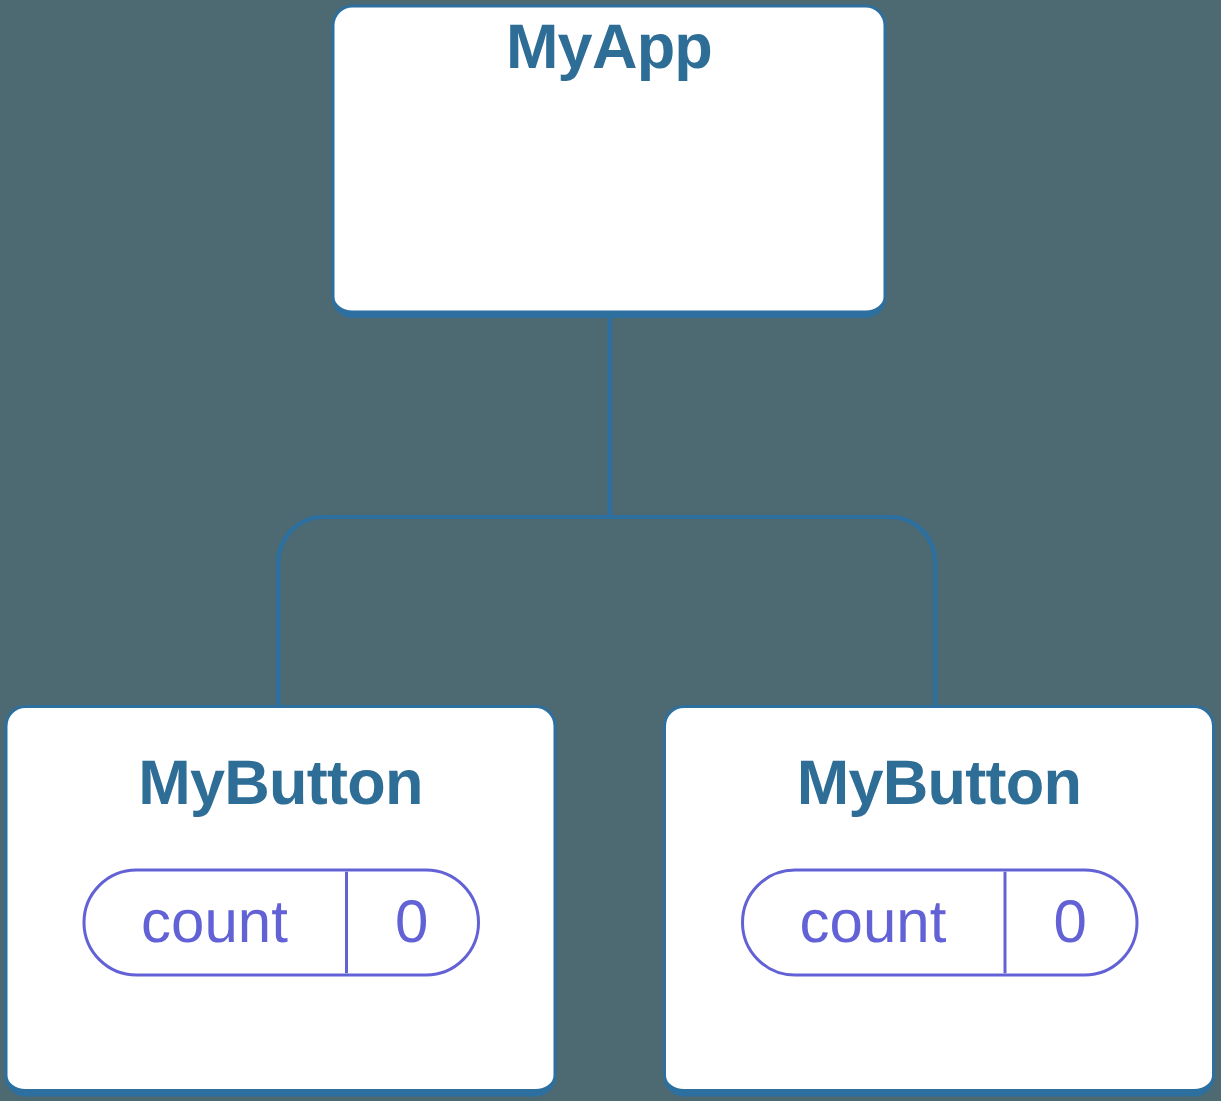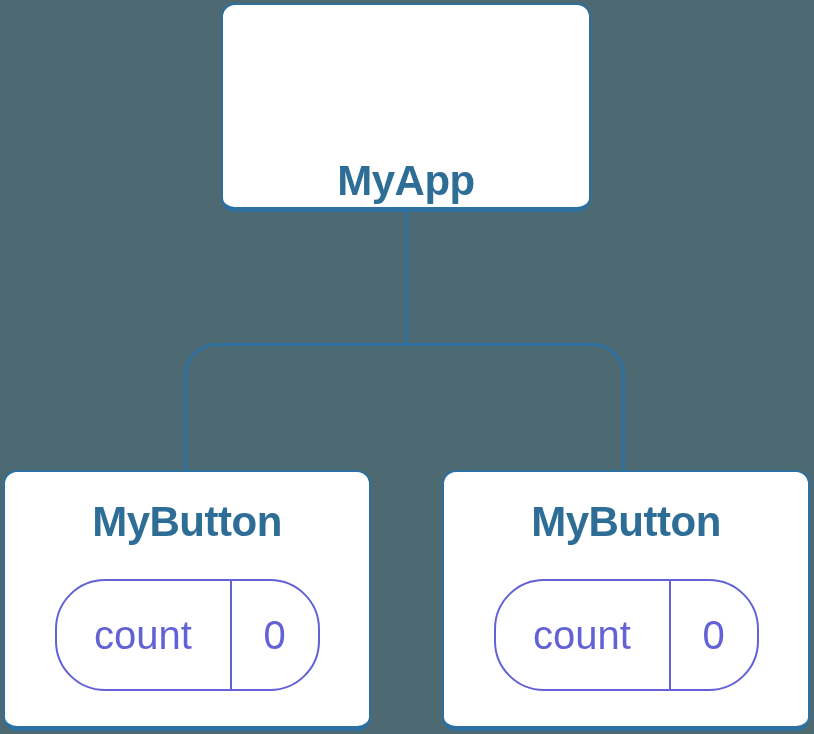--- a/index.html
+++ b/index.html
@@ -23,21 +23,21 @@
     border: 2px solid #2d6f9e;
     border-bottom-width: 5px;
     border-radius: 14px;
     display: flex;
     flex-direction: column;
     align-items: center;
   }
   .node-root {
     left: 221px; top: 3px;
     width: 370px; height: 209px;
-    justify-content: flex-end;
+    justify-content: flex-start;
   }
   .node-child-left  { left: 3px;   top: 470px; width: 368px; height: 261px; }
   .node-child-right { left: 442px; top: 470px; width: 368px; height: 261px; }
 
   .node-title {
     color: #2e6d96;
     font-size: 42px;
     font-weight: 700;
     letter-spacing: -0.5px;
     line-height: 52px;
@@ -46,21 +46,21 @@
   .node-child-left .node-title,
   .node-child-right .node-title {
     margin-top: 24px;
   }
 
   
   .state-pill {
     box-sizing: border-box;
     margin-top: 31px;
     width: 265px;
-    height: 112px;
+    height: 72px;
     border: 2px solid #6262d6;
     border-radius: 50px;
     background: #ffffff;
     display: flex;
     align-items: stretch;
     overflow: hidden;
   }
   .state-key {
     flex: 1;
     display: flex;

